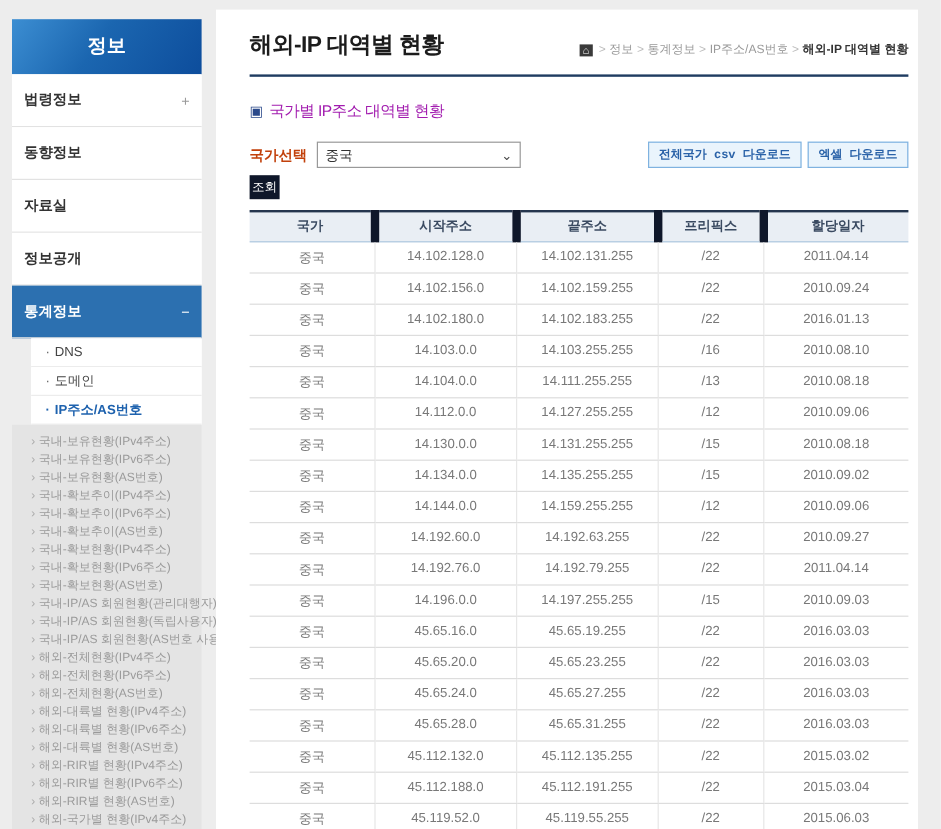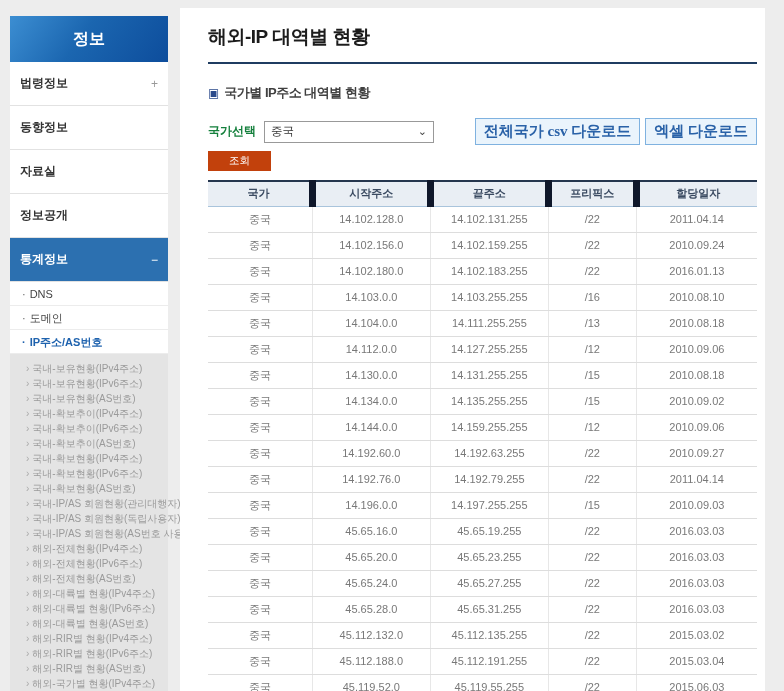--- a/index.html
+++ b/index.html
@@ -21,21 +21,21 @@
   .side-menu { background:#fff; }
   .side-item {
     display:flex; justify-content:space-between; align-items:center;
     height:44px; padding:0 10px; background:#fff;
     border-bottom:1px solid #e2e2e2;
     font-size:12px; font-weight:bold; color:#333; cursor:pointer;
   }
   .side-item .suffix { color:#999; font-weight:normal; font-size:12px; }
   .side-item.active { background:#2c70b0; color:#fff; }
   .side-item.active .suffix { color:#fff; }
-  .side-sub { background:#fff; }
+  .side-sub { background:#fff;margin-left:16px; }
   .sub-item {
     height:24px; line-height:24px; padding:0 10px 0 12px;
     border-bottom:1px solid #ececec; background:#fff;
     font-size:11px; color:#444; cursor:pointer;
   }
   .sub-item .bullet { color:#666; margin-right:4px; }
   .sub-item.active { color:#1e62ae; font-weight:bold; }
   .sub-item.active .bullet { color:#1e62ae; }
   .side-leaf {
     background:#e4e4e4; padding:7px 4px 8px 16px;
@@ -66,39 +66,39 @@
   .breadcrumb .sep { margin:0 3px; color:#bbb; }
   .breadcrumb .crumb.last { color:#333; font-weight:bold; }
   .home-ico {
     display:inline-block; width:11px; height:10px; background:#3a3a3a; color:#fff;
     font-size:9px; line-height:10px; text-align:center; vertical-align:-1px; margin-right:2px;
   }
   .divider { border-bottom:2px solid #1f3c61; margin-top:12px; }
 
   .section-row { margin-top:20px; display:flex; align-items:center; }
   .sec-icon { color:#2b4a8b; font-size:12px; margin-right:5px; line-height:1; }
-  .sec-title { font-size:13px; font-weight:bold; color:#404040; letter-spacing:-0.5px; }
+  .sec-title { font-size:13px; font-weight:normal; color:#a21caf; letter-spacing:-0.5px; }
 
   .controls-row { margin-top:16px; display:flex; align-items:center; }
-  .ctl-label { font-size:12px; font-weight:bold; color:#15803d; margin-right:8px; }
+  .ctl-label { font-size:12px; font-weight:bold; color:#c2410c; margin-right:8px; }
   .select-box {
     width:170px; height:22px; border:1px solid #999; background:#fff;
     display:flex; align-items:center; justify-content:space-between;
     padding:0 6px; font-size:11.5px; color:#333; cursor:pointer;
   }
   .select-box .chev { color:#444; font-size:11px; }
   .spacer { flex:1; }
   .dl-btn {
     border:1px solid #7fb2e0; background:#eaf4fc; color:#2a62a8;
-    font-size:15px; font-weight:bold; padding:3px 8px; margin-left:5px;
-    cursor:pointer; font-family:Liberation Serif, serif;
+    font-size:10px; font-weight:bold; padding:3px 8px; margin-left:5px;
+    cursor:pointer; font-family:Liberation Mono, monospace;
   }
   .search-btn {
-    margin-top:6px; background:#c2410c; color:#fff; border:none;
-    font-size:10.5px; padding:3px 21px; cursor:pointer; font-family:inherit;
+    margin-top:6px; background:#0f172a; color:#fff; border:none;
+    font-size:10.5px; padding:3px 2px; cursor:pointer; font-family:inherit;
   }
 
   table.data { border-collapse:collapse; width:549px; margin-top:9px; table-layout:fixed; }
   table.data th {
     height:25px; background:#e9eef4;
     border-top:2px solid #25364e; border-bottom:1px solid #a9c4dc;
     font-size:11px; color:#3a4a61; font-weight:bold; text-align:center;
   }
   table.data th + th { border-left:7px solid #0f172a; }
   table.data td {
@@ -170,20 +170,21 @@
   <div class="side-faq">
     <span>FAQ</span>
     <span class="suffix">+</span>
   </div>
 </div>
 
 <div class="main">
 
   <div class="title-row">
     <div class="page-title">해외-IP 대역별 현황</div>
+    <div class="breadcrumb" id="breadcrumb"><span class="home-ico">⌂</span><span class="sep">&gt;</span><span class="crumb">정보</span><span class="sep">&gt;</span><span class="crumb">통계정보</span><span class="sep">&gt;</span><span class="crumb">IP주소/AS번호</span><span class="sep">&gt;</span><span class="crumb last">해외-IP 대역별 현황</span></div>
   </div>
   <div class="divider"></div>
 
   <div class="section-row">
     <span class="sec-icon">▣</span>
     <span class="sec-title">국가별 IP주소 대역별 현황</span>
   </div>
 
   <div class="controls-row">
     <span class="ctl-label">국가선택</span>

